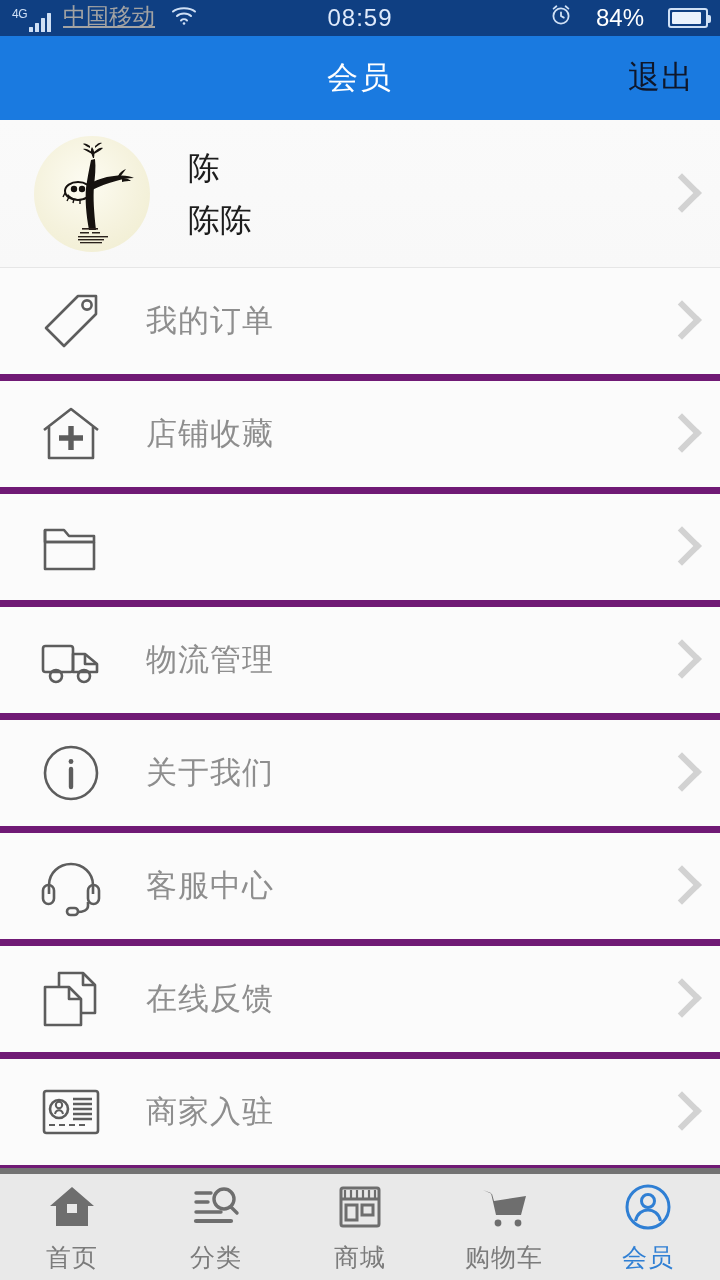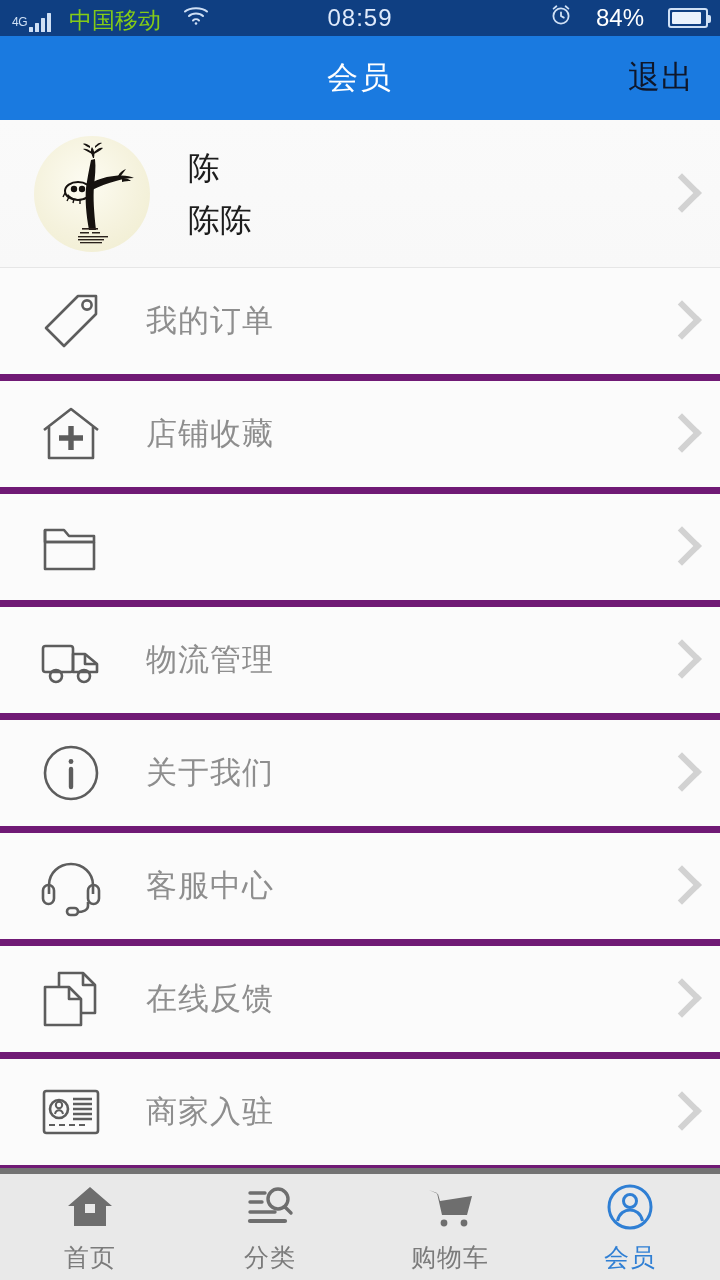--- a/index.html
+++ b/index.html
@@ -11,28 +11,28 @@
     -webkit-font-smoothing:antialiased;
   }
   .phone { position:relative; width:720px; height:1280px; display:flex; flex-direction:column; background:#fbfbfb; }
 
   
   .statusbar {
     height:36px; background:#0f3f82; color:#cfe0f5;
     display:flex; align-items:center; padding:0 12px;
     font-size:22px; flex:none; position:relative;
   }
-  .sb-left { display:flex; align-items:flex-end; gap:18px; }
+  .sb-left { display:flex; gap:12px; }
   .sig-wrap { display:flex; align-items:flex-end; gap:2px; }
   .sb-4g { font-size:12px; line-height:1; align-self:flex-start; margin-top:4px; letter-spacing:-.5px; }
   .bars { display:flex; align-items:flex-end; gap:2px; height:20px; }
   .bars i { width:4px; background:#cfe0f5; display:block; border-radius:.5px; }
   .bars i:nth-child(1){height:5px;} .bars i:nth-child(2){height:9px;}
   .bars i:nth-child(3){height:14px;} .bars i:nth-child(4){height:19px;}
-  .carrier { font-size:23px; line-height:24px; color:#84cc16; letter-spacing:0; }
+  .carrier { font-size:23px; line-height:24px; color:#a3a3a3; letter-spacing:0;text-decoration:underline; }
   .sb-time {
     position:absolute; left:0; right:0; text-align:center;
     font-size:24px; color:#dfeafb; letter-spacing:1px; pointer-events:none;
   }
   .sb-right { margin-left:auto; display:flex; align-items:center; gap:24px; font-size:24px; color:#ffffff; }
   .batt { width:40px; height:20px; border:2px solid #cfe0f5; border-radius:3px; position:relative; display:inline-block; }
   .batt::after { content:""; position:absolute; right:-5px; top:5px; width:3px; height:8px; background:#cfe0f5; border-radius:0 2px 2px 0; }
   .batt span { position:absolute; left:2px; top:2px; bottom:2px; background:#eaf2fd; border-radius:1px; }
 
   
@@ -301,20 +301,32 @@
         <svg viewBox="0 0 50 50" fill="none" stroke="#6e6e6e" stroke-width="3.4" stroke-linecap="round">
           <path d="M5 11 H20 M5 20 H17 M5 30 H30"></path>
           <path d="M5 39 H40" stroke-width="4.2"></path>
           <circle cx="33" cy="17" r="10"></circle>
           <path d="M40 25 L46 31"></path>
         </svg>
       </div>
       <div class="tlabel">分类</div>
     </div>
 
+    <div class="tab">
+      <div class="ticon">
+        <svg viewBox="0 0 50 50" fill="none" stroke="#6e6e6e" stroke-width="3">
+          <rect x="6" y="6" width="38" height="38" rx="2"></rect>
+          <path d="M6 17 H44"></path>
+          <path d="M10 8 V16 M16 8 V16 M22 8 V16 M28 8 V16 M34 8 V16 M40 8 V16" stroke-width="2.2"></path>
+          <rect x="11" y="23" width="11" height="15"></rect>
+          <rect x="27" y="23" width="11" height="10"></rect>
+        </svg>
+      </div>
+      <div class="tlabel">商城</div>
+    </div>
 
     <div class="tab">
       <div class="ticon">
         <svg viewBox="0 0 50 50" fill="#6e6e6e">
           <path d="M4 8 L12 11 L17 33 L42 33 L47 14 L15 19 L13 12 Z"></path>
           <circle cx="19" cy="41" r="3.4"></circle>
           <circle cx="39" cy="41" r="3.4"></circle>
         </svg>
       </div>
       <div class="tlabel">购物车</div>

